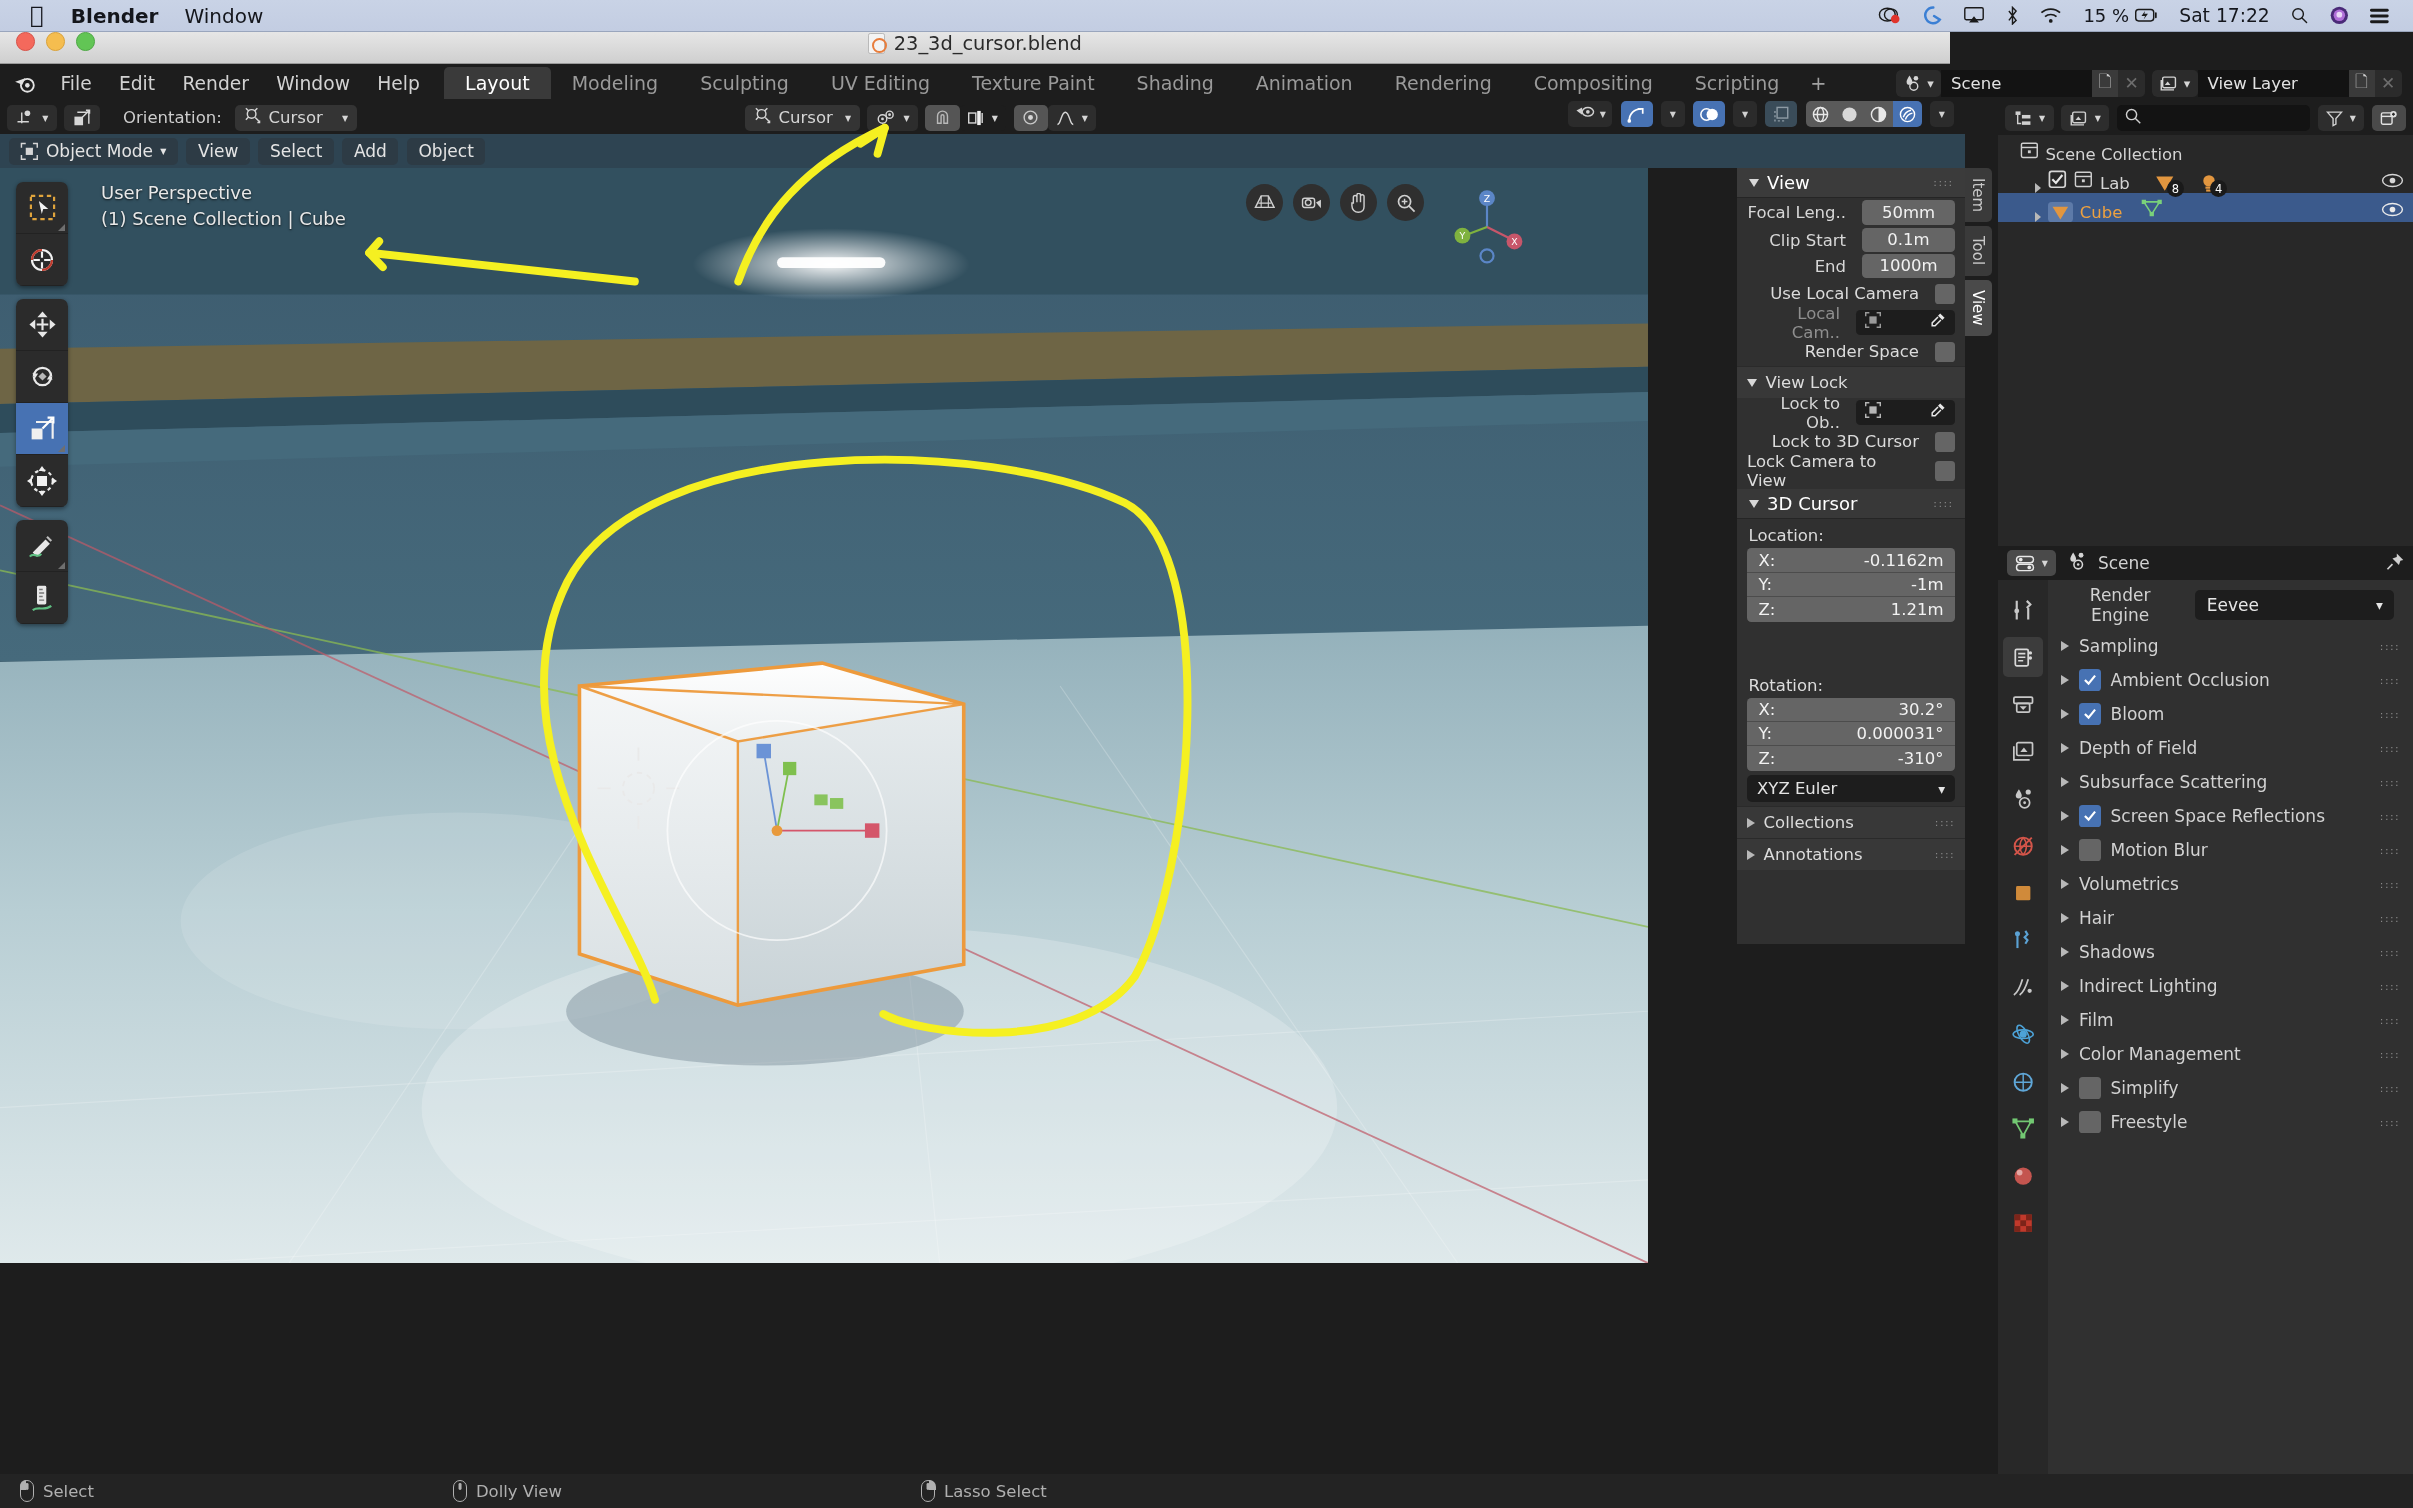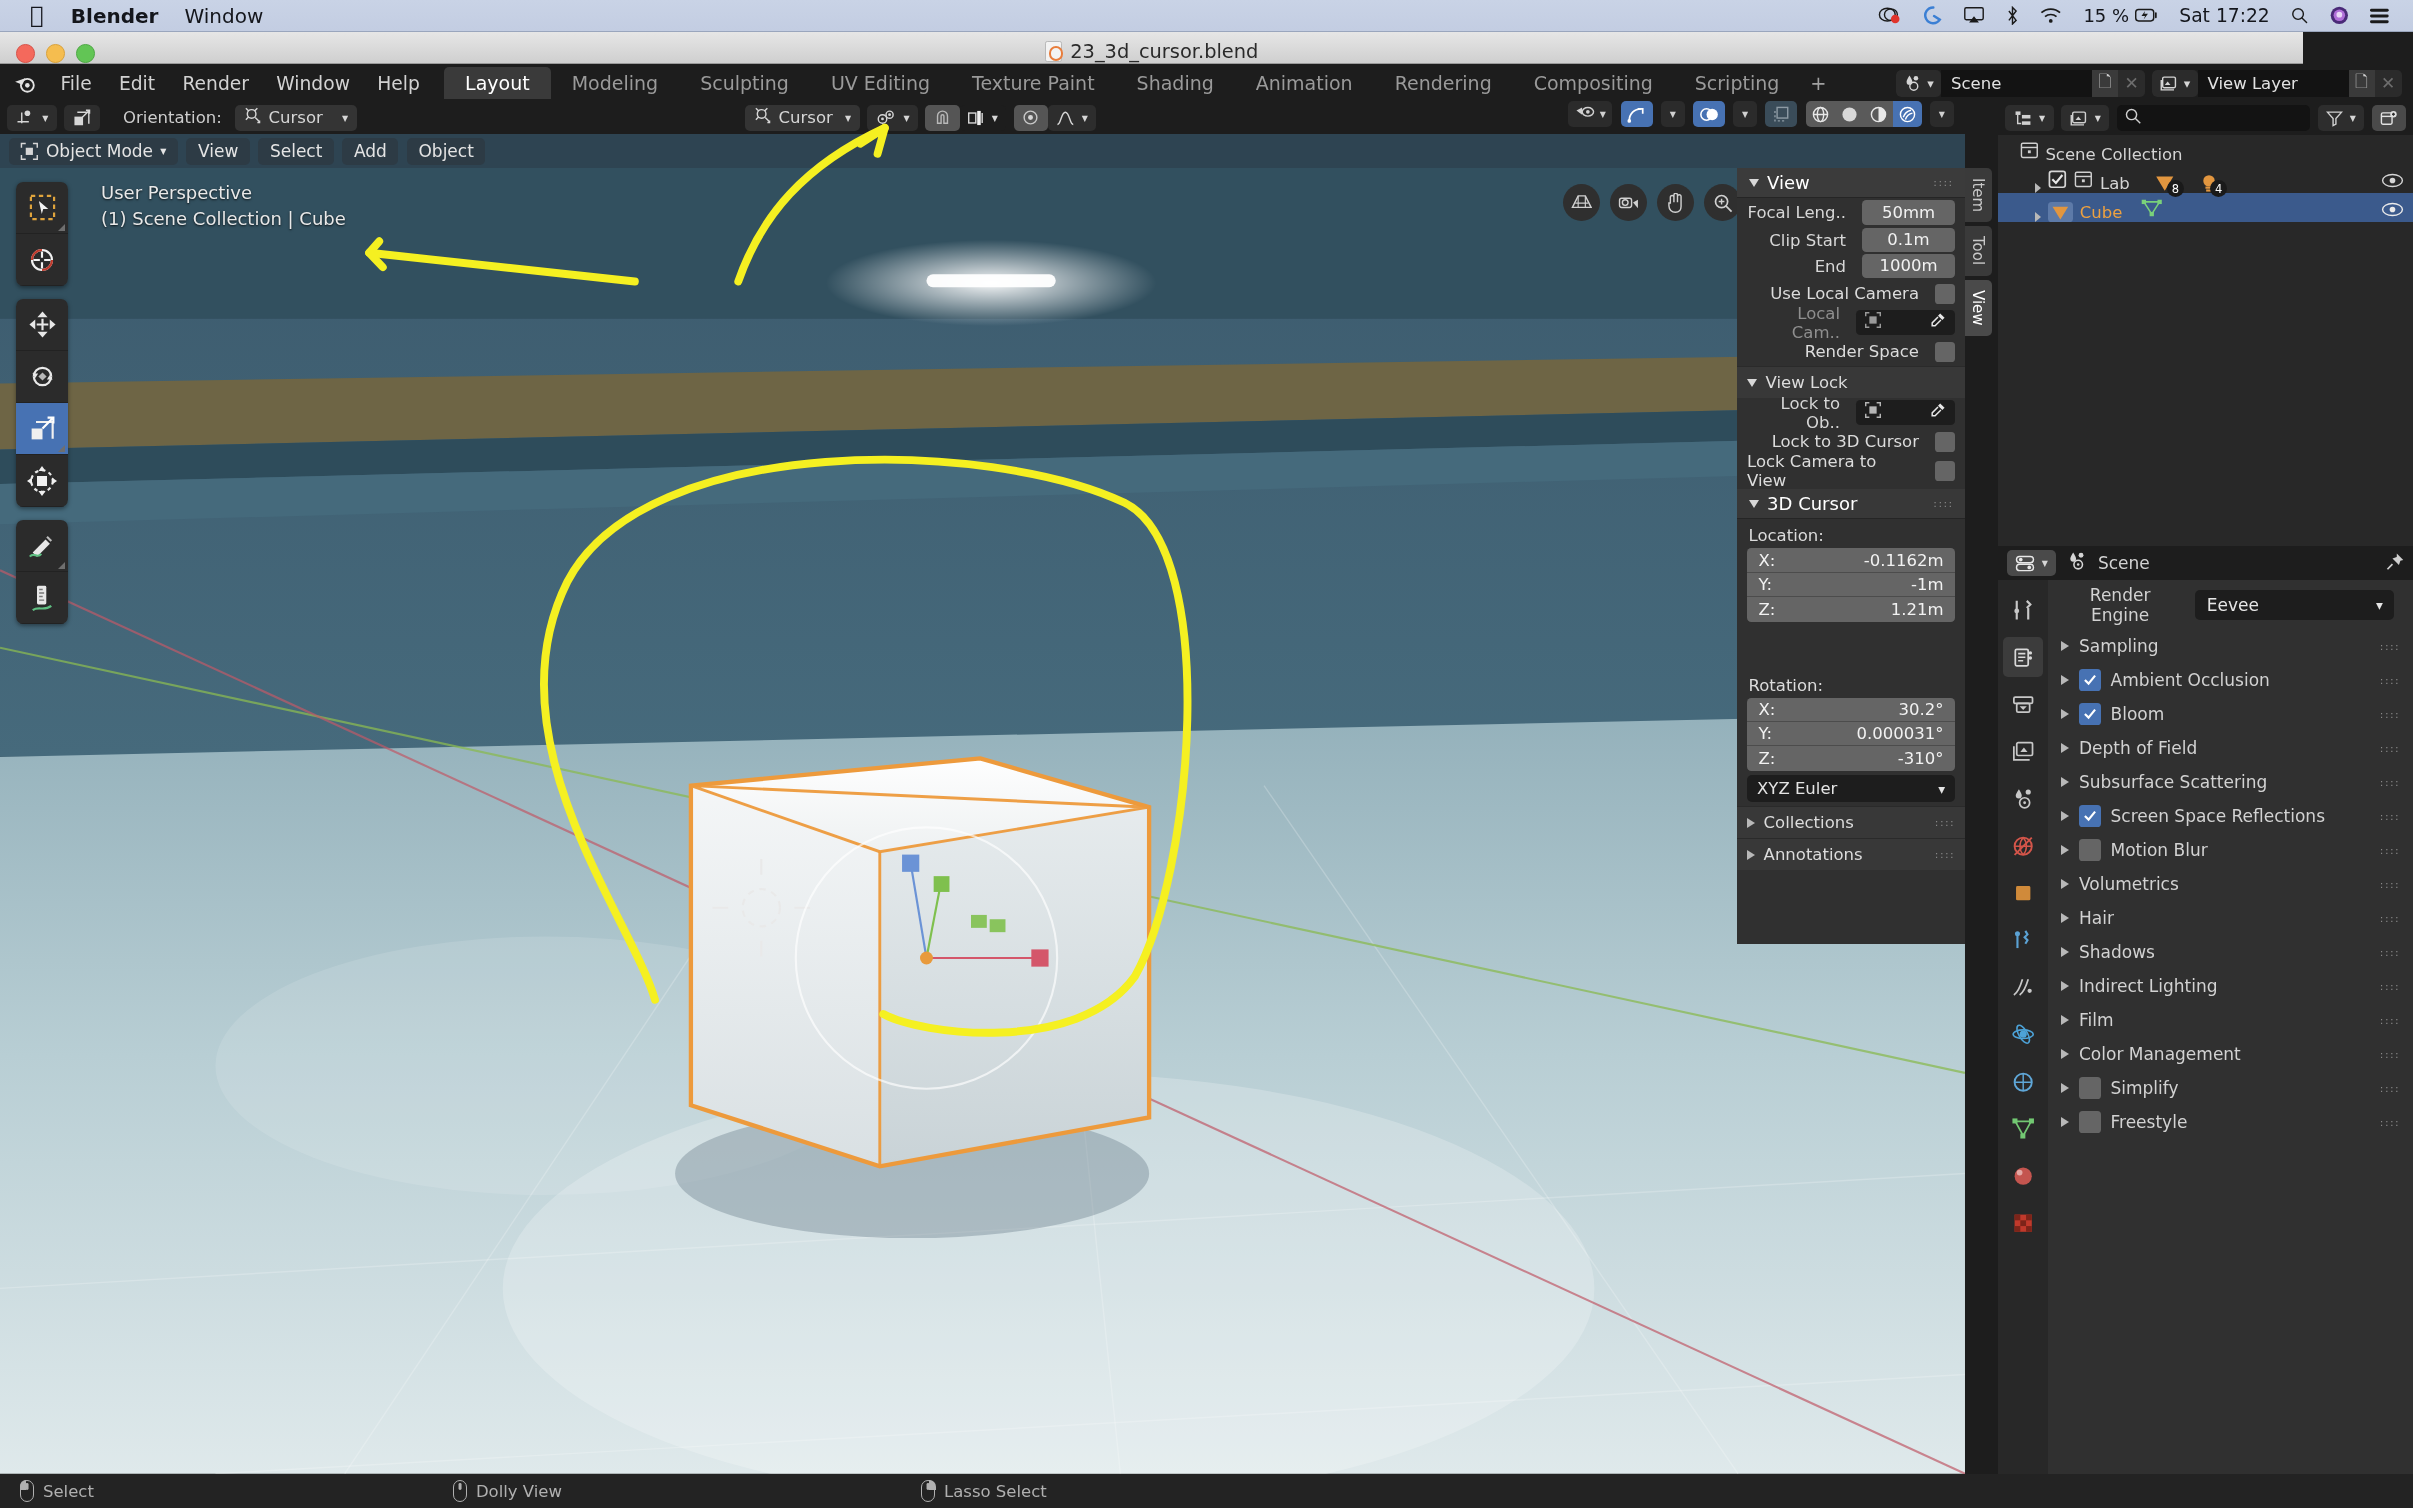--- a/index.html
+++ b/index.html
@@ -20,24 +20,24 @@
   .macbar .apple { margin-left:30px; font-size:23px; line-height:1; }
   .macbar .appname { margin-left:27px; font-weight:bold; font-size:20px;}
   .macbar .mitem { margin-left:26px; font-size:20px; }
   .macbar .right { margin-left:auto; display:flex; align-items:center; gap:21.5px; margin-right:24.4px; }
   .macbar .right svg { display:block; }
   .macbar .batt { font-size:18px; display:flex; align-items:center; gap:5.7px;}
   .macbar .clock { font-size:18.7px; }
 
   
   .titlebar {
-    position:absolute; left:0; top:32px; width:2303px; height:32px;
+    position:absolute; left:0; top:32px; width:1950px; height:32px;
     background: linear-gradient(#e6e6e6,#cfcfcf);
     border-bottom:0.7px solid #9a9a9a;
-    display:flex; align-items:flex-end;
+    display:flex; align-items:flex-start;
   }
   .traffic { display:flex; gap:11.5px; margin-left:16px; }
   .dot { width:18.7px; height:18.7px; border-radius:50%; }
   .dot.r{ background:#f4695c; border:0.7px solid #d6544a;}
   .dot.y{ background:#f5bd4f; border:0.7px solid #d9a23c;}
   .dot.g{ background:#62c555; border:0.7px solid #4fa846;}
   .titlebar .tname {
     position:absolute; left:0; right:0; text-align:center;
     font-size:19.4px; color:#2a2a2a; display:flex; align-items:center;
     justify-content:center; gap:8.6px;
@@ -79,21 +79,21 @@
     background:#2e4452; display:flex; align-items:center; color:#e2e2e2; font-size:17px;
   }
   .hbtn { background:#2d2d2d; border-radius:5px; height:26px; display:flex; align-items:center;
       padding:0 8.6px; gap:6.5px; color:#d6d6d6; font-size:16.5px; margin-left:7.2px;}
   .hbtn.flat{ background:#343434;}
   .hbtn2 { background:#2d3b45; border-radius:5px; height:27px; display:flex; align-items:center;
       padding:0 11.5px; gap:7.2px; color:#e4e4e4; font-size:17px; margin-left:8.6px;}
   .sep { width:13px; }
 
   .viewport {
-    position:absolute; left:0; top:168px; width:1965px; height:1306px;
+    position:absolute; left:0; top:168px; width:1648px; height:1306px;
     overflow:hidden;
   }
   .vp-canvas { position:absolute; inset:0; }
 
   .vp-text { position:absolute; left:101px; top:11.5px; color:#e9e9e9; font-size:18px;
       text-shadow:0 0.7px 2.2px rgba(0,0,0,.8); line-height:1.45;}
 
   .toolbar { position:absolute; left:16px; top:14.4px; width:52px; }
   .tgroup { border-radius:7.2px; overflow:hidden; margin-bottom:13px; box-shadow:0 1.4px 4.3px rgba(0,0,0,.4);}
   .tbtn { width:52px;height:52px;background:#2b2b2b;display:flex;align-items:center;justify-content:center;

